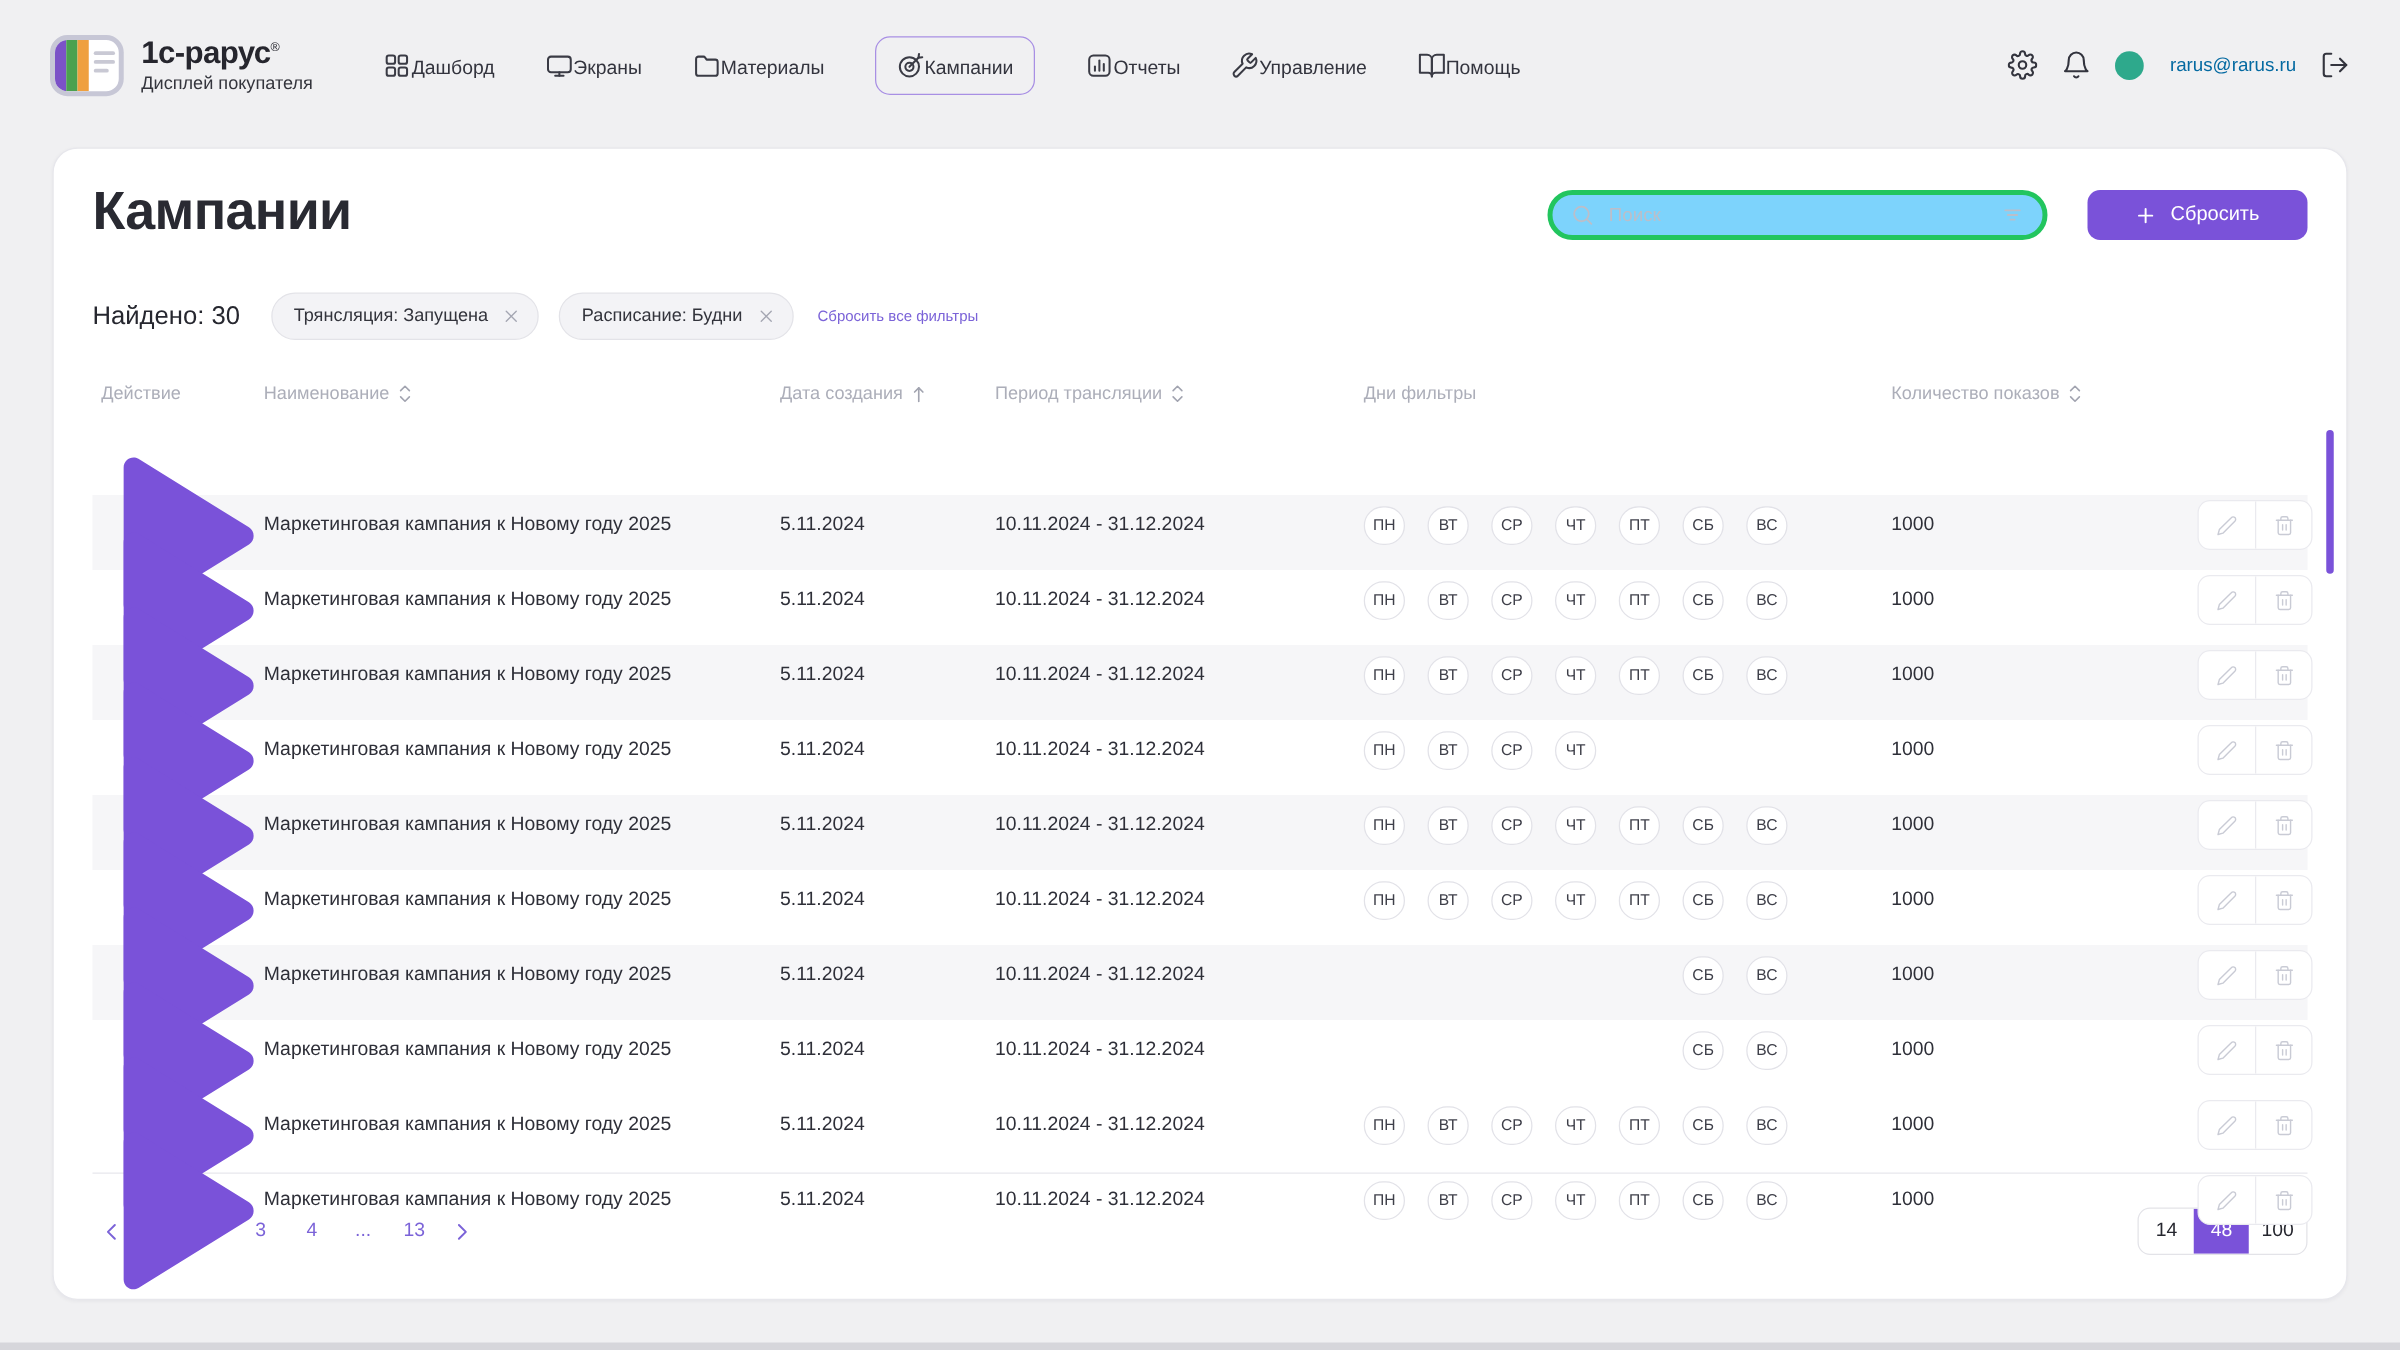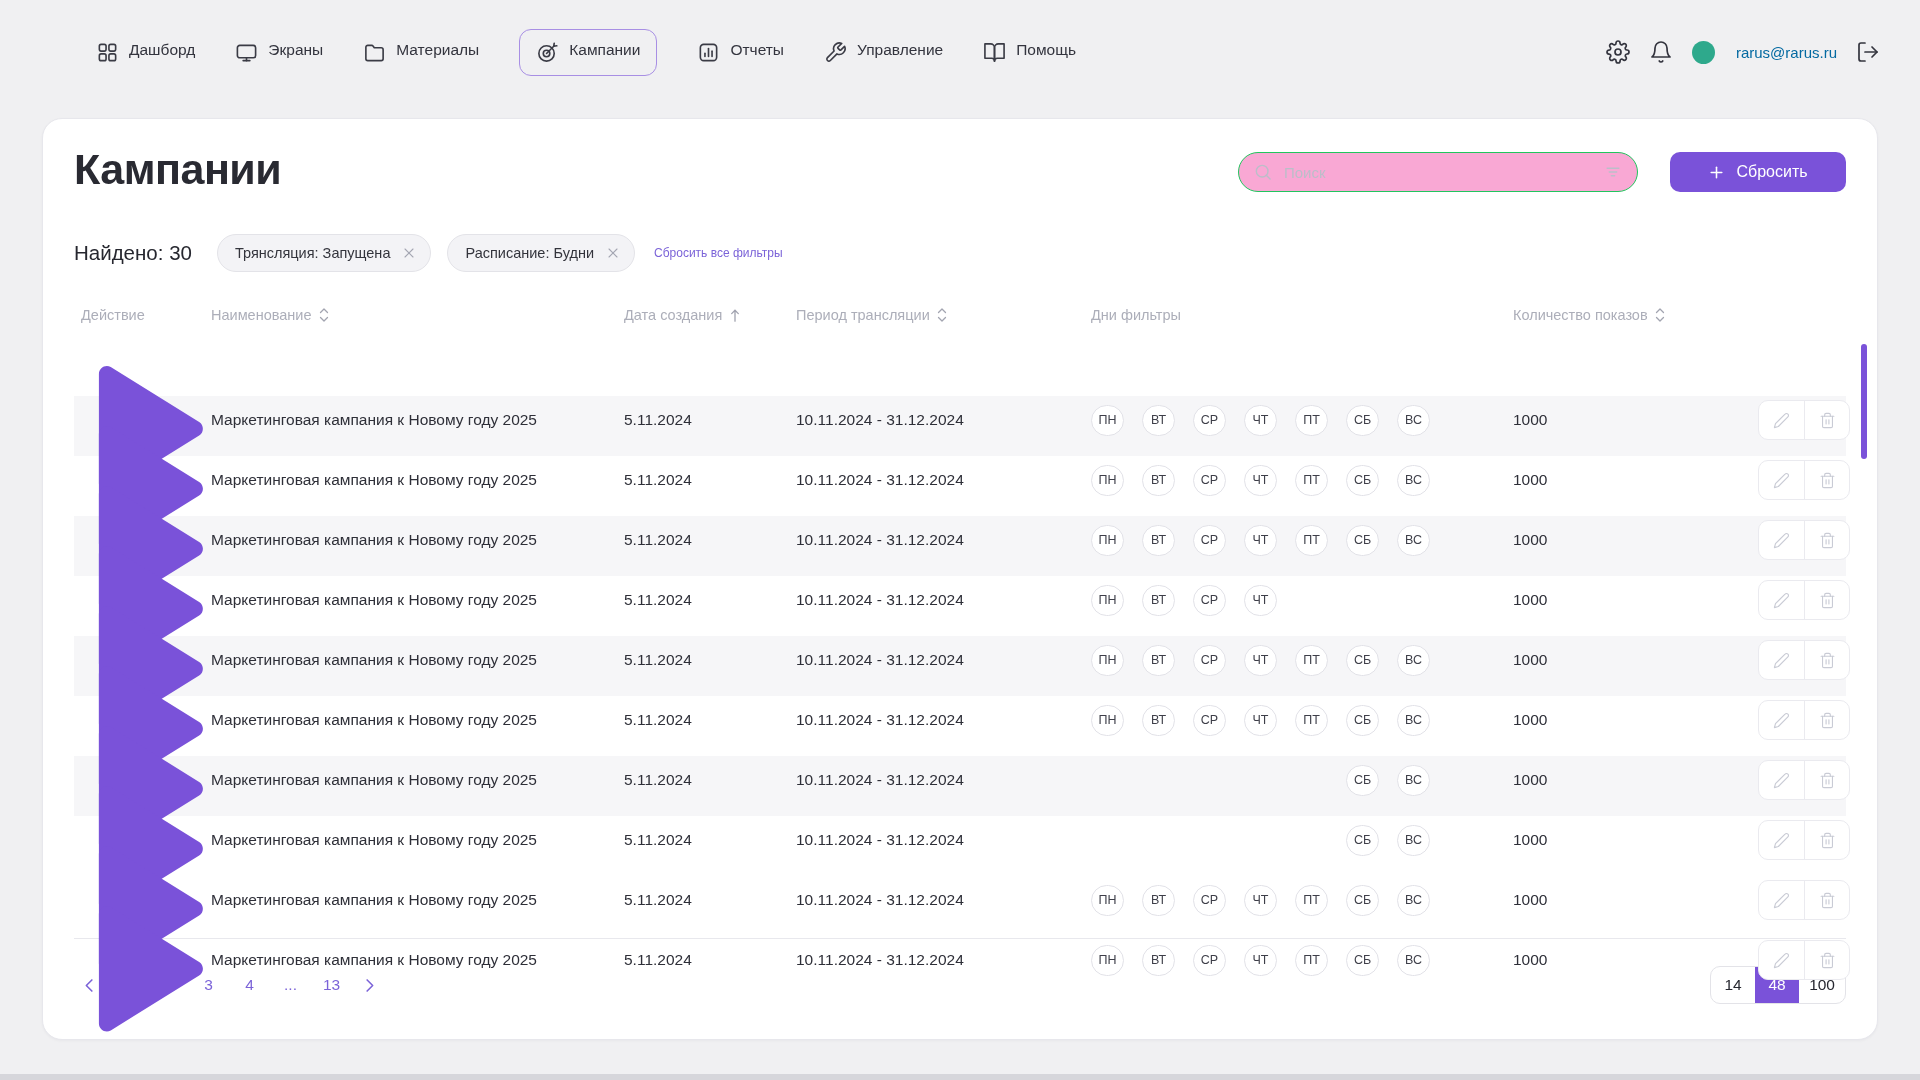--- a/index.html
+++ b/index.html
@@ -23,39 +23,39 @@
   .logo{width:59px;height:49px;border:4px solid #C7C7D6;border-radius:14px;background:#fff;display:flex;overflow:hidden}
   .logo .stripe{width:10px;height:100%}
   .logo .doc{flex:1;padding:9px 3px 0 4px}
   .logo .doc i{display:block;height:3px;border-radius:2px;background:#C9C9D4;margin-bottom:4px}
   .logo .doc i:nth-child(1){width:17px}.logo .doc i:nth-child(2){width:17px}.logo .doc i:nth-child(3){width:12px}
   .brand-name{font-size:25px;font-weight:700;color:#26262E;letter-spacing:-.5px;line-height:1}
   .brand-name sup{font-size:10px;font-weight:400}
   .brand-sub{font-size:14.5px;color:#34353D;margin-top:4px}
 
   .nav{display:flex;align-items:center;gap:40px;margin-left:56px}
-  .nav-item{display:flex;align-items:flex-start;gap:10px;font-size:15.5px;color:#33343E;cursor:pointer;white-space:nowrap}
+  .nav-item{display:flex;align-items:flex-end;gap:0;font-size:15.5px;color:#33343E;cursor:pointer;white-space:nowrap}
   .nav-item .nav-ic{width:23px;height:23px;color:#3A3B45}
   .nav-item.active{border:1.5px solid var(--active-tab);border-radius:12px;padding:11px 16px}
 
   .topbar-right{margin-left:auto;display:flex;align-items:center;gap:19px}
   .hicon{width:24px;height:24px;color:#33343E;cursor:pointer}
   .avatar{width:23px;height:23px;border-radius:50%;background:var(--avatar-green);cursor:pointer}
   .email{font-size:15px;color:#0369a1;margin-left:2px}
 
   
   .card{
     position:absolute;left:42px;right:42px;top:118px;height:922px;
     background:var(--card-bg);border:1px solid var(--card-border);border-radius:20px;
     padding:26px 31px 0;box-shadow:0 1px 3px rgba(25,25,50,.04);
   }
   .title-row{display:flex;justify-content:space-between;align-items:flex-start}
   h1{margin:0;font-size:43px;font-weight:800;color:#292A32;letter-spacing:-.5px;line-height:1.15}
   .title-actions{display:flex;gap:32px;margin-top:7px}
-  .search{width:400px;height:40px;border:1px solid #22c55e;border-radius:20px;background:#f9a8d4;display:flex;align-items:center;gap:9px;padding:0 14px}
+  .search{width:400px;height:40px;border:4px solid #22c55e;border-radius:20px;background:#7dd3fc;display:flex;align-items:center;gap:9px;padding:0 14px}
   .search .sic{width:20px;height:20px;color:#BCBEC9;flex:0 0 auto}
   .search input{flex:1;border:none;outline:none;background:transparent;font:inherit;font-size:15px;color:#333;min-width:0}
   .search input::placeholder{color:#BCBEC9}
   .add-btn{height:40px;min-width:176px;border:none;border-radius:10px;background:var(--accent);color:#fff;font:inherit;font-size:16px;display:flex;align-items:center;justify-content:center;gap:11px;cursor:pointer;padding:0 22px}
   .add-btn .pic{width:17px;height:17px}
 
   .filter-row{display:flex;align-items:center;margin-top:39px;height:40px}
   .found{font-size:20.5px;color:#26272F}
   .chips{display:flex;gap:16px;margin-left:25px}
   .chip{height:38px;display:flex;align-items:center;gap:11px;padding:0 13px 0 17px;border:1px solid var(--chip-border);border-radius:19px;background:var(--chip-bg);font-size:14.5px;color:#33343C}
@@ -93,20 +93,36 @@
   .page-size{display:flex;height:38px;border:1px solid #E3E3E8;border-radius:10px;overflow:hidden;background:#fff}
   .size{min-width:44px;padding:0 10px;display:flex;align-items:center;justify-content:center;font-size:15.5px;color:#26272F;cursor:pointer}
   .size.active{background:var(--accent);color:#fff}
 
   .bottom-strip{position:absolute;left:0;right:0;bottom:0;height:6px;background:#D6D6DB}
 </style>
 </head>
 <body>
 
 <header class="topbar">
+  <div class="brand">
+    <div class="logo">
+      <span class="stripe" id="st1" style="background: rgb(123, 82, 199);"></span>
+        <span class="stripe" id="st2" style="background: rgb(75, 161, 79);"></span>
+        <span class="stripe" id="st3" style="background: rgb(239, 160, 63);"></span>
+      <span class="doc">
+          <i></i>
+          <i></i>
+          <i></i>
+        </span>
+    </div>
+    <div class="brand-text">
+      <div class="brand-name"><span>1с-рарус</span><sup>®</sup></div>
+      <div class="brand-sub">Дисплей покупателя</div>
+    </div>
+  </div>
 
   <nav class="nav" id="nav">
       <div class="nav-item">
         <span class="nav-ic">
           <svg viewBox="0 0 24 24" width="100%" height="100%" fill="none" stroke="currentColor" stroke-width="1.7" stroke-linecap="round" stroke-linejoin="round">
             <rect x="3.5" y="3.5" width="7" height="7" rx="1.8"></rect>
             <rect x="13.5" y="3.5" width="7" height="7" rx="1.8"></rect>
             <rect x="3.5" y="13.5" width="7" height="7" rx="1.8"></rect>
             <rect x="13.5" y="13.5" width="7" height="7" rx="1.8"></rect>
           </svg>

